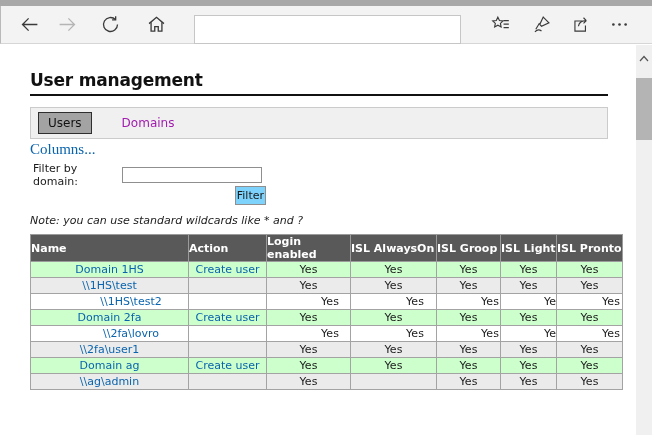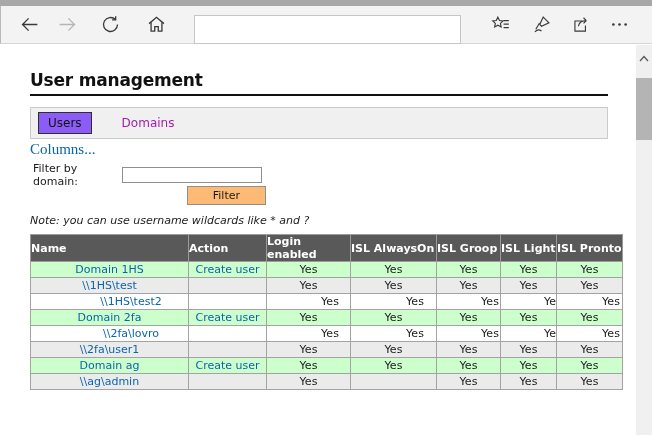--- a/index.html
+++ b/index.html
@@ -25,32 +25,32 @@
 
   
   .page { position:absolute; left:1px; top:45px; width:635px; height:396px; background:#fff;border-radius:14px; }
   .content { margin-left:29px; width:578px; }
 
   h1.title { margin-top:25px; font-size:17px; font-weight:bold; color:#111; letter-spacing:-0.2px;
              border-bottom:2px solid #111; padding-bottom:4px; }
 
   .tabsbar { margin-top:11px; background:#f0f0f0; border:1px solid #cbcbcb; height:32px;
              display:flex; align-items:center; padding-left:7px; }
-  .tab-active { background:#8b5cf6; border:1px solid #2e2e2e; padding:3px 9px; font-size:12px; color:#111; cursor:default; }
+  .tab-active { background:#a3a3a3; border:1px solid #2e2e2e; padding:3px 9px; font-size:12px; color:#111; cursor:default; }
   .tab-link { margin-left:30px; font-size:12px; color:#a21caf; cursor:pointer; }
 
   .columns-link { display:inline-block; font-size:15px; color:#0a64ad; cursor:pointer;font-family:Liberation Serif, serif; }
 
   .filters { margin-top:8px; font-size:11px; color:#1b1b1b; }
   .f-row { display:flex; align-items:center; height:17px; margin-bottom:1px; }
   .f-label { width:92px; padding-left:3px; }
   .f-input { width:140px; height:16px; border:1px solid #8f8f8f; font-size:11px; padding:0 3px; outline:none; }
   .f-btnrow { width:236px; display:flex; justify-content:flex-end; margin-top:3px; }
-  .btn { background:#fdba74; border:1px solid #8f8f8f; font-size:11px; color:#1b1b1b;
-         padding:2px 25px; font-family:inherit; cursor:pointer;margin-left:41px; }
+  .btn { background:#7dd3fc; border:1px solid #8f8f8f; font-size:11px; color:#1b1b1b;
+         padding:2px 1px; font-family:inherit; cursor:pointer;margin-left:41px; }
 
   .note { margin-top:9px; font-size:11px; font-style:italic; color:#1b1b1b; }
   .create-row { margin-top:9px; }
 
   
   table.users { margin-top:7px; border-collapse:collapse; table-layout:fixed; width:592px; font-size:11px; }
   table.users col.c1{width:158px;} col.c2{width:78px;} col.c3{width:84px;} col.c4{width:86px;}
   col.c5{width:64px;} col.c6{width:56px;} col.c7{width:66px;}
   table.users th { background:#595959; color:#fff; font-weight:bold; height:19px; border:1px solid #9b9b9b;
                    font-size:11px; text-align:left; }
@@ -161,21 +161,21 @@
     <div class="filters">
       <div class="f-row">
         <span class="f-label">Filter by domain:</span>
         <input class="f-input" value="" style="">
       </div>
       <div class="f-btnrow">
         <button class="btn">Filter</button>
       </div>
     </div>
 
-    <div class="note">Note: you can use username wildcards like * and ?</div>
+    <div class="note">Note: you can use standard wildcards like * and ?</div>
 
 
     <table class="users">
       <colgroup>
         <col class="c1">
           <col class="c2">
           <col class="c3">
           <col class="c4">
           <col class="c5">
           <col class="c6">

